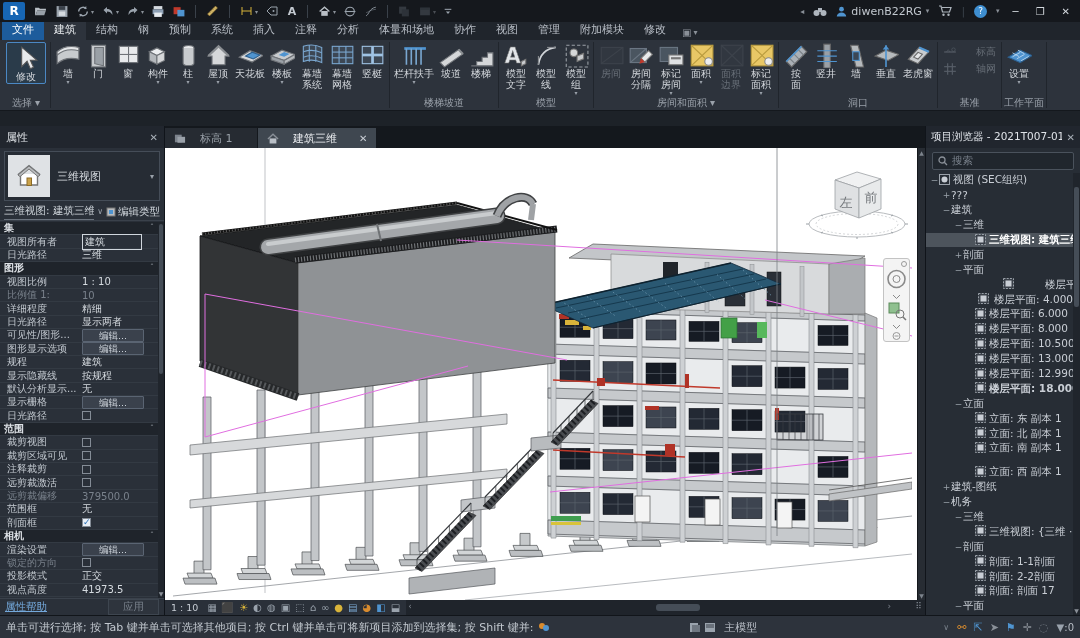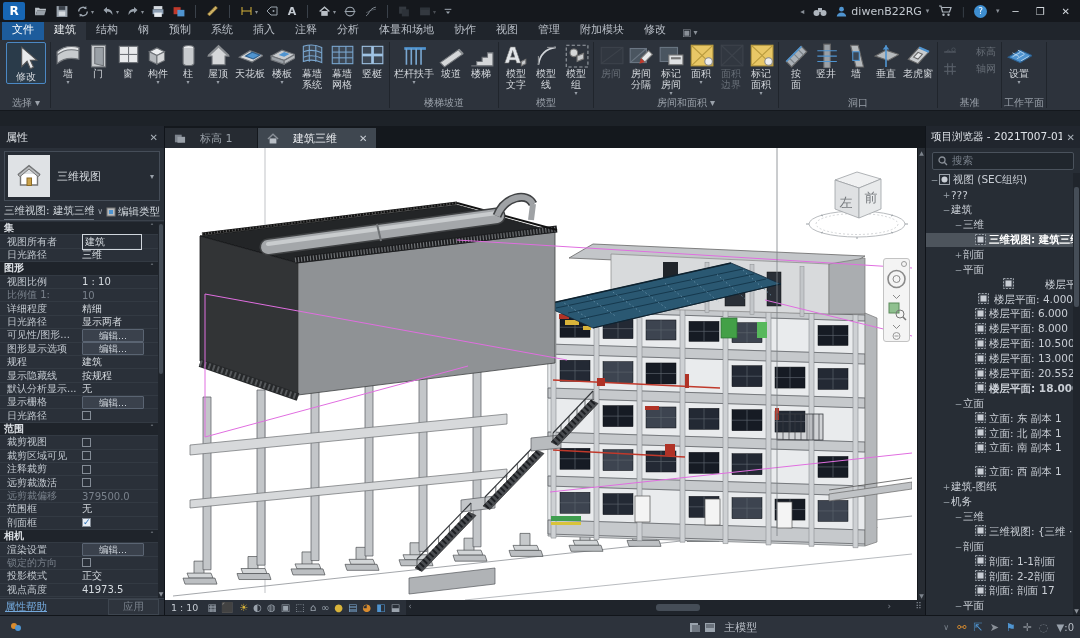--- a/index.html
+++ b/index.html
@@ -1218,21 +1218,21 @@
                 <rect x="2.5" y="2.5" width="6" height="6" fill="#c9ced5"></rect>
               </svg></span>
             <span>楼层平面: 13.000</span>
           </div>
           <div class="trow" style="padding-left: 40px;">
             <span class="exp"></span>
             <span class="ticon"><svg width="11" height="11" viewBox="0 0 11 11">
                 <rect x="0.5" y="0.5" width="10" height="10" fill="#3a4049" stroke="#9aa1a9" stroke-dasharray="2 1.2"></rect>
                 <rect x="2.5" y="2.5" width="6" height="6" fill="#c9ced5"></rect>
               </svg></span>
-            <span>楼层平面: 20.552</span>
+            <span>楼层平面: 12.990</span>
           </div>
           <div class="trow" style="padding-left: 40px; font-weight: bold;">
             <span class="exp"></span>
             <span class="ticon"><svg width="11" height="11" viewBox="0 0 11 11">
                 <rect x="0.5" y="0.5" width="10" height="10" fill="#3a4049" stroke="#9aa1a9" stroke-dasharray="2 1.2"></rect>
                 <rect x="2.5" y="2.5" width="6" height="6" fill="#c9ced5"></rect>
               </svg></span>
             <span>楼层平面: 18.000</span>
           </div>
           <div class="trow" style="padding-left: 28px;">
@@ -1334,20 +1334,21 @@
         </div>
       <div class="tscroll">
           <div class="thumb"></div>
           <div class="da">▼</div>
         </div>
     </div>
   </div>
 </div>
 
 <div class="statusbar">
+  <span class="msg">单击可进行选择; 按 Tab 键并单击可选择其他项目; 按 Ctrl 键并单击可将新项目添加到选择集; 按 Shift 键并:</span>
   <span class="sico">
       <svg width="12" height="12" viewBox="0 0 12 12">
         <circle cx="4" cy="5" r="3" fill="#d88b2e"></circle>
         <circle cx="8" cy="7" r="3" fill="#4f94d0"></circle>
       </svg>
     </span>
   <div class="sright">
     <span style="display:flex;gap:3px;align-items:center">
       <svg width="12" height="11" viewBox="0 0 12 11">
           <rect x="1" y="1" width="8" height="9" fill="#9aa3ad"></rect>

